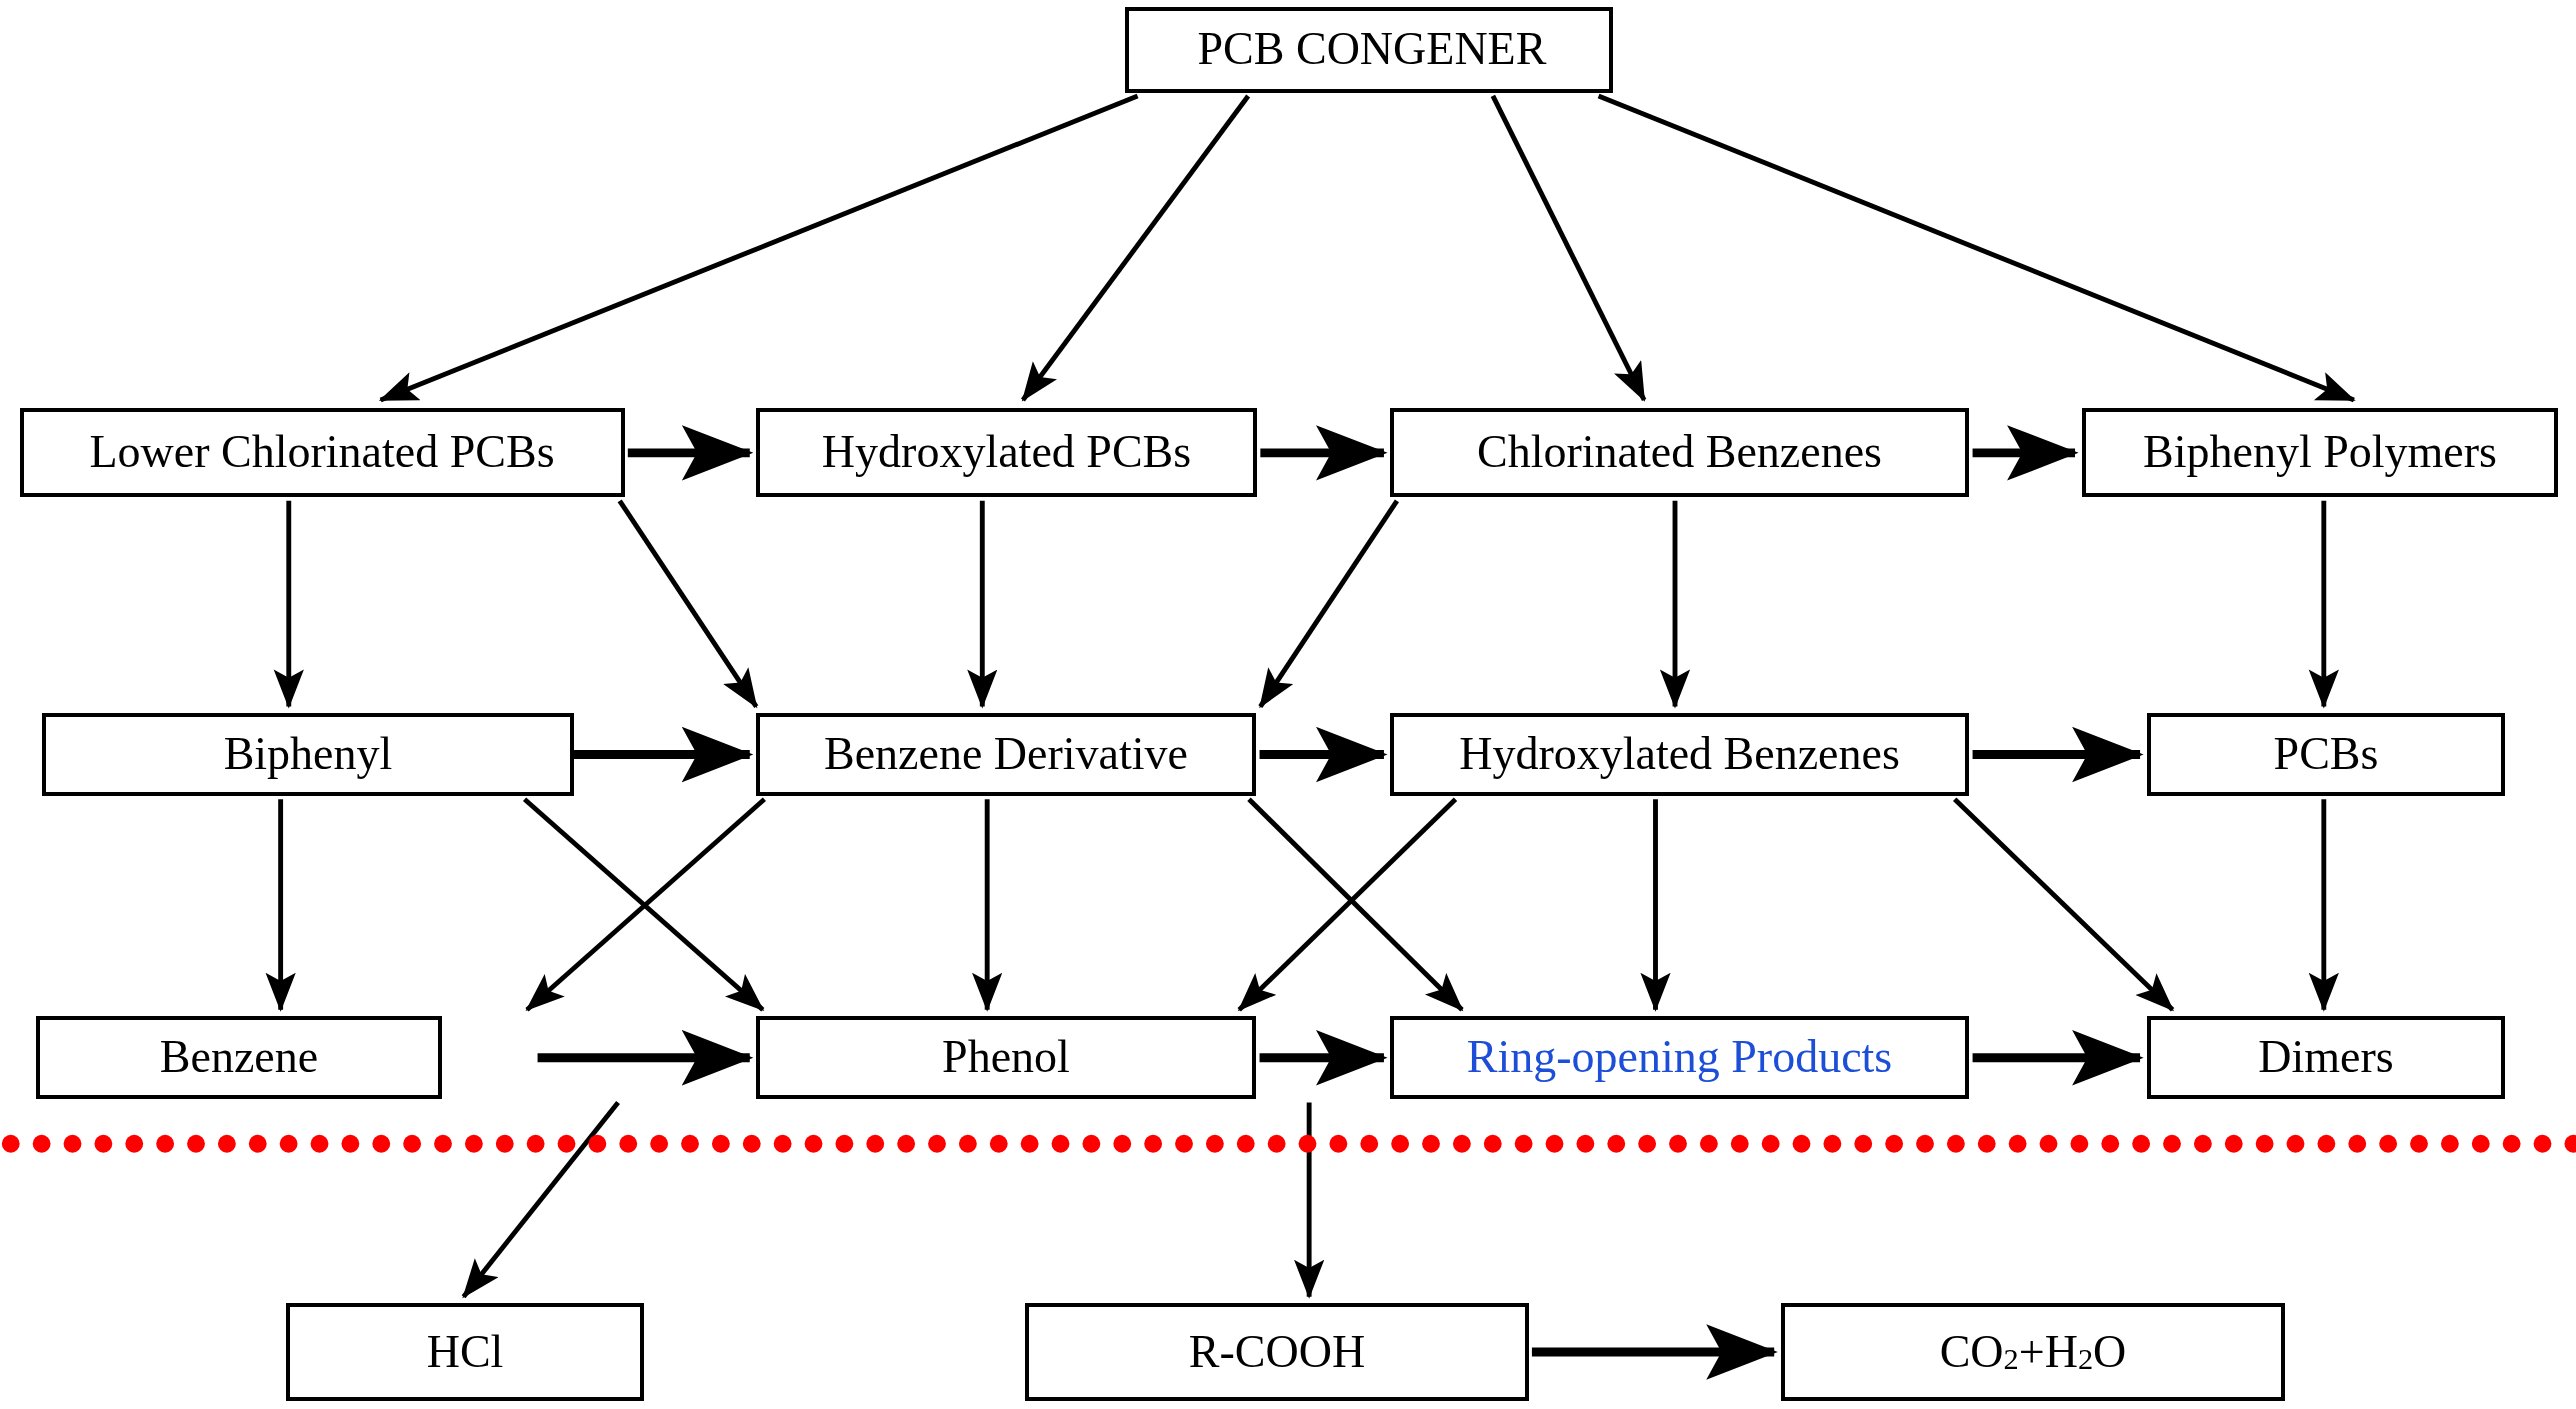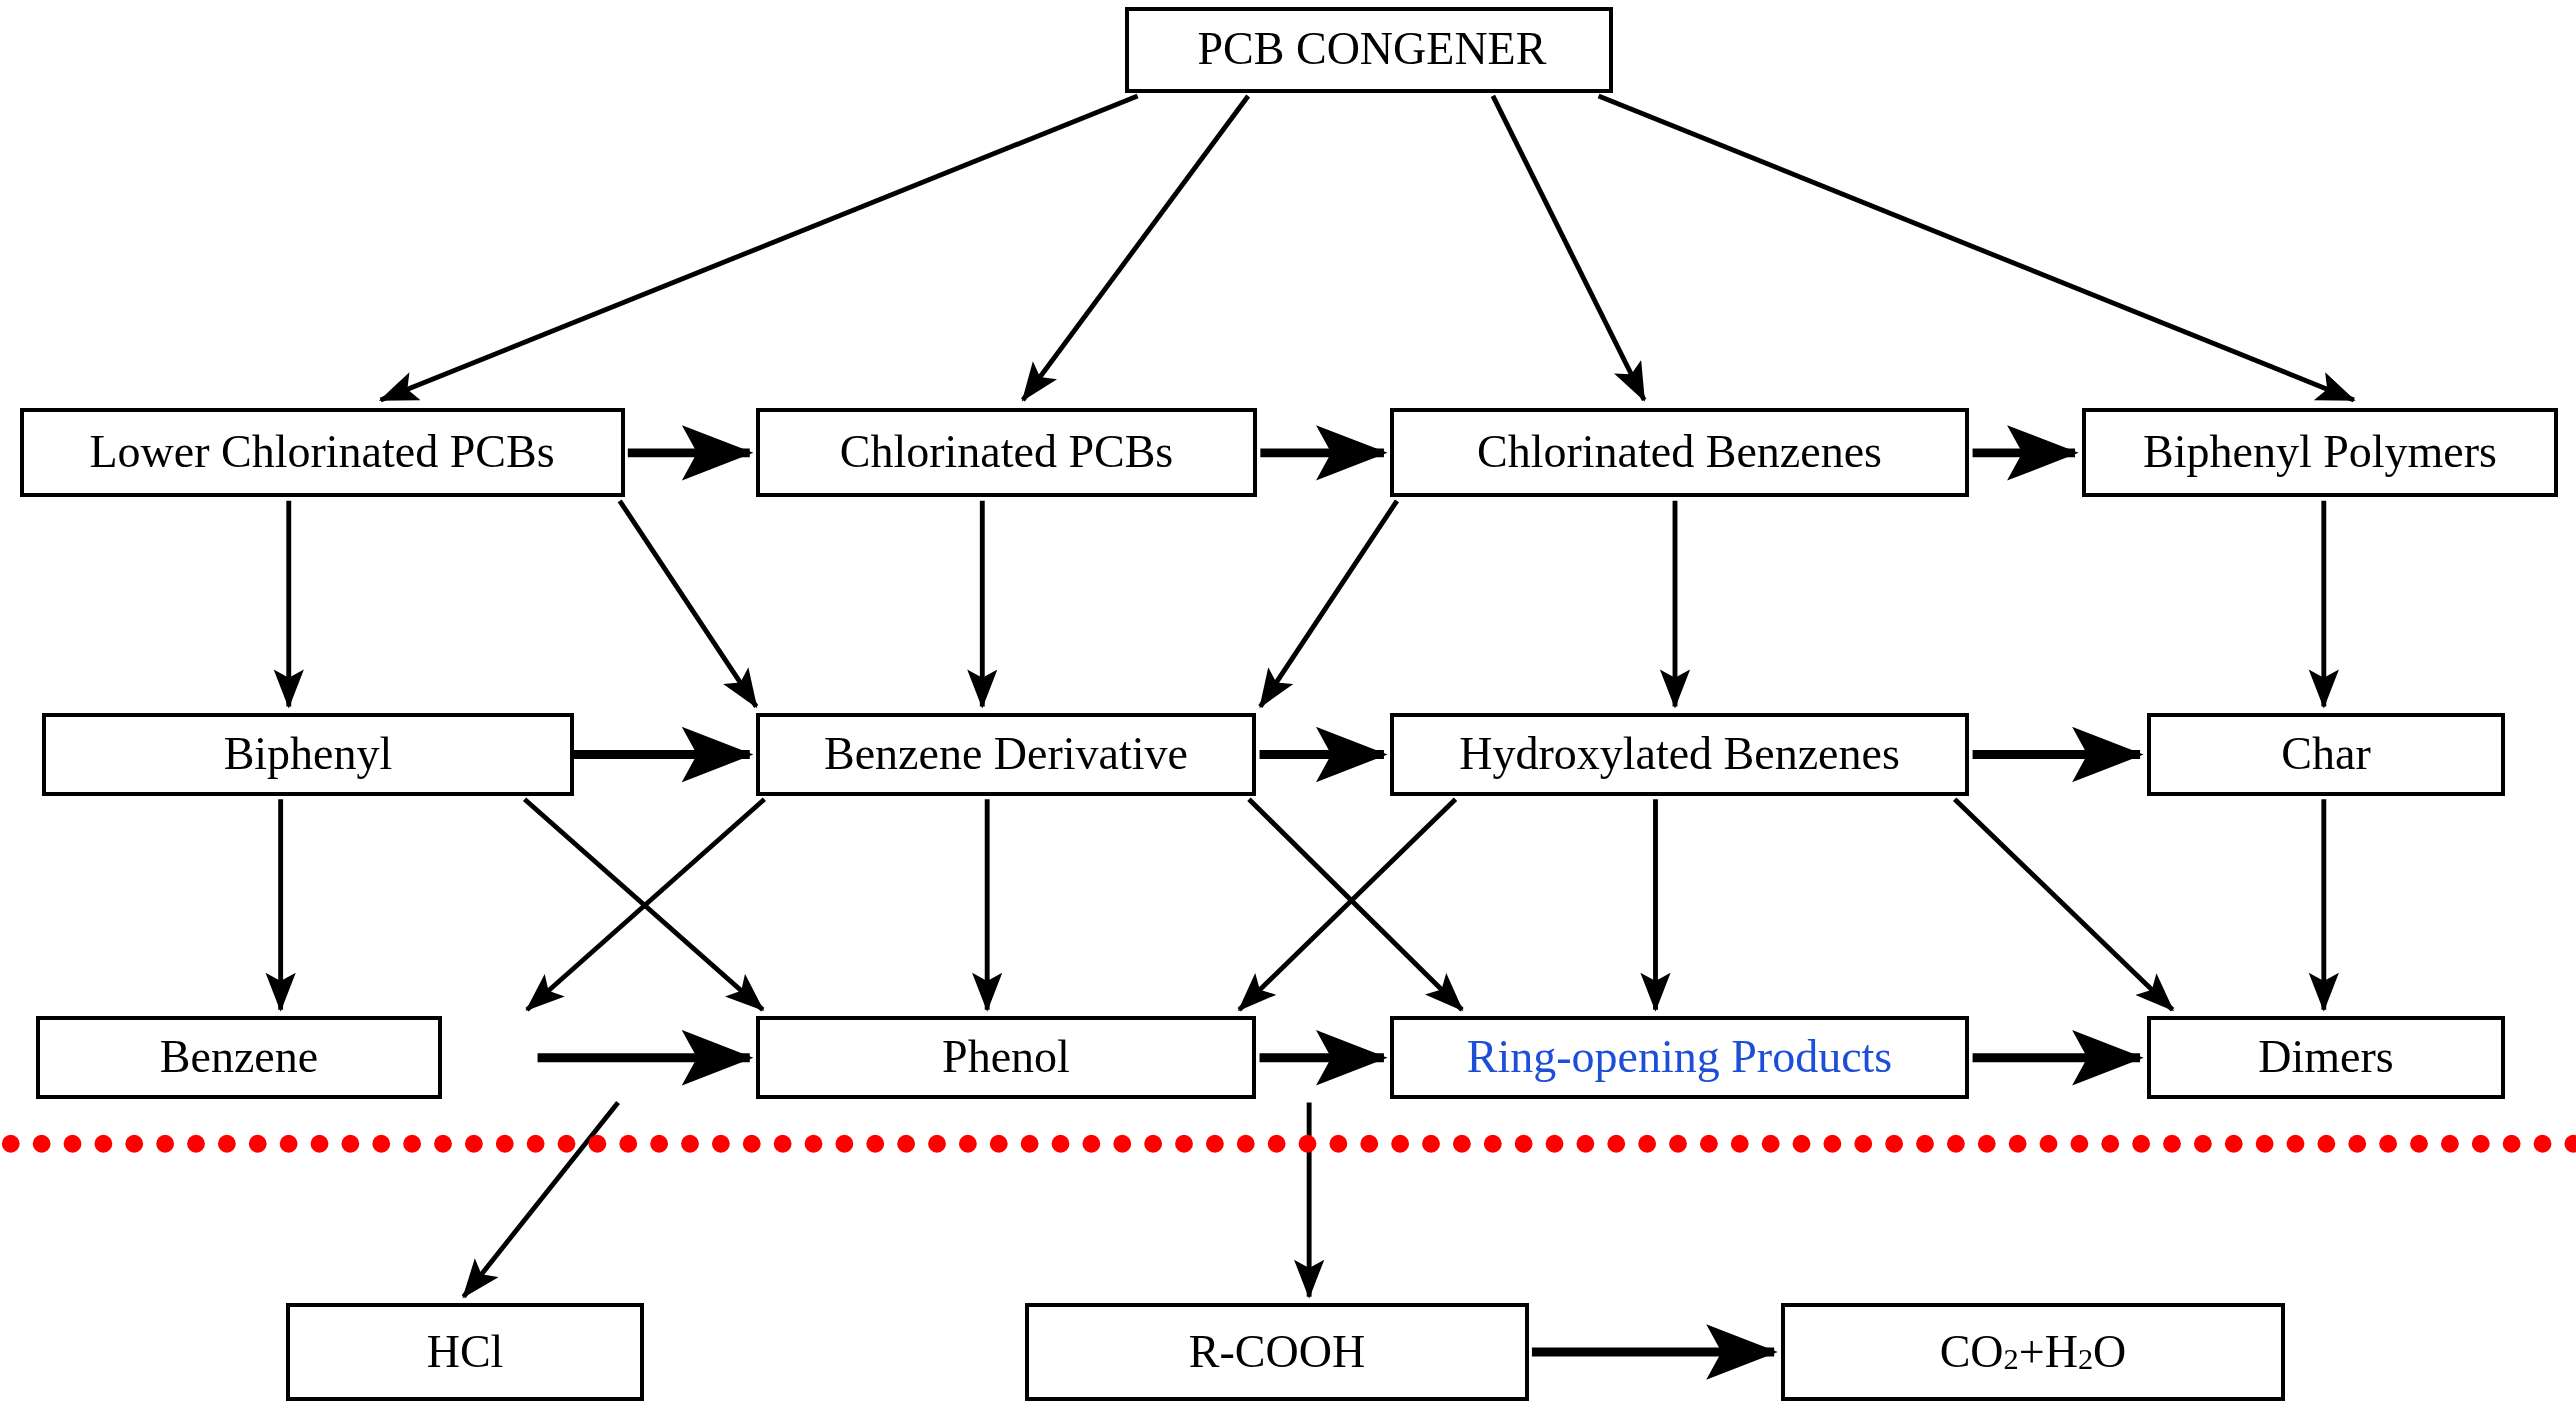--- a/index.html
+++ b/index.html
@@ -98,27 +98,27 @@
         <line x1="2426" y1="1301" x2="2632" y2="1301" stroke="#000000" stroke-width="11" marker-end="url(#arrowhead)"></line>
         <line x1="760" y1="1356" x2="570" y2="1595" stroke="#000000" stroke-width="6" marker-end="url(#arrowhead)"></line>
         <line x1="1610" y1="1356" x2="1610" y2="1595" stroke="#000000" stroke-width="6" marker-end="url(#arrowhead)"></line>
         <line x1="1884" y1="1663" x2="2182" y2="1663" stroke="#000000" stroke-width="11" marker-end="url(#arrowhead)"></line>
       </g>
   </svg>
 
   <div id="nodes">
       <div class="node" style="left: 1125px; top: 6.5px; width: 488px; height: 86px; border-color: rgb(0, 0, 0); background: rgb(255, 255, 255); color: rgb(0, 0, 0); padding-left: 14px;">PCB CONGENER</div>
       <div class="node" style="left: 19.5px; top: 408px; width: 605px; height: 89px; border-color: rgb(0, 0, 0); background: rgb(255, 255, 255); color: rgb(0, 0, 0);">Lower Chlorinated PCBs</div>
-      <div class="node" style="left: 756px; top: 408px; width: 501px; height: 89px; border-color: rgb(0, 0, 0); background: rgb(255, 255, 255); color: rgb(0, 0, 0);">Chlorinated PCBs</div>
+      <div class="node" style="left: 756px; top: 408px; width: 501px; height: 89px; border-color: rgb(0, 0, 0); background: rgb(255, 255, 255); color: rgb(0, 0, 0);">Hydroxylated PCBs</div>
       <div class="node" style="left: 1390px; top: 408px; width: 579px; height: 89px; border-color: rgb(0, 0, 0); background: rgb(255, 255, 255); color: rgb(0, 0, 0);">Chlorinated Benzenes</div>
       <div class="node" style="left: 2082px; top: 408px; width: 476px; height: 89px; border-color: rgb(0, 0, 0); background: rgb(255, 255, 255); color: rgb(0, 0, 0);">Biphenyl Polymers</div>
       <div class="node" style="left: 42px; top: 713px; width: 532px; height: 83px; border-color: rgb(0, 0, 0); background: rgb(255, 255, 255); color: rgb(0, 0, 0);">Biphenyl</div>
       <div class="node" style="left: 756px; top: 713px; width: 500px; height: 83px; border-color: rgb(0, 0, 0); background: rgb(255, 255, 255); color: rgb(0, 0, 0); font-family: Liberation Serif, serif;">Benzene Derivative</div>
       <div class="node" style="left: 1390px; top: 713px; width: 579px; height: 83px; border-color: rgb(0, 0, 0); background: rgb(255, 255, 255); color: rgb(0, 0, 0);">Hydroxylated Benzenes</div>
-      <div class="node" style="left: 2147px; top: 713px; width: 358px; height: 83px; border-color: rgb(0, 0, 0); background: rgb(255, 255, 255); color: rgb(0, 0, 0);">Char</div>
+      <div class="node" style="left: 2147px; top: 713px; width: 358px; height: 83px; border-color: rgb(0, 0, 0); background: rgb(255, 255, 255); color: rgb(0, 0, 0);">PCBs</div>
       <div class="node" style="left: 36px; top: 1016px; width: 406px; height: 83px; border-color: rgb(0, 0, 0); background: rgb(255, 255, 255); color: #000000;">Benzene</div>
       <div class="node" style="left: 756px; top: 1016px; width: 500px; height: 83px; border-color: rgb(0, 0, 0); background: rgb(255, 255, 255); color: rgb(0, 0, 0);">Phenol</div>
       <div class="node" style="left: 1390px; top: 1016px; width: 579px; height: 83px; border-color: rgb(0, 0, 0); background: rgb(255, 255, 255); color: #1d4ed8;">Ring-opening Products</div>
       <div class="node" style="left: 2147px; top: 1016px; width: 358px; height: 83px; border-color: rgb(0, 0, 0); background: rgb(255, 255, 255); color: rgb(0, 0, 0);">Dimers</div>
       <div class="node" style="left: 286px; top: 1303px; width: 358px; height: 98px; border-color: rgb(0, 0, 0); background: rgb(255, 255, 255); color: rgb(0, 0, 0);">HCl</div>
       <div class="node" style="left: 1025px; top: 1303px; width: 504px; height: 98px; border-color: rgb(0, 0, 0); background: rgb(255, 255, 255); color: rgb(0, 0, 0);">R-COOH</div>
       <div class="node" style="left: 1781px; top: 1303px; width: 504px; height: 98px; border-color: rgb(0, 0, 0); background: rgb(255, 255, 255); color: rgb(0, 0, 0);">CO<span class="sub">2</span>+H<span class="sub">2</span>O</div>
     </div>
 
   <svg id="divider" viewBox="0 0 3168 24" xmlns="http://www.w3.org/2000/svg">

